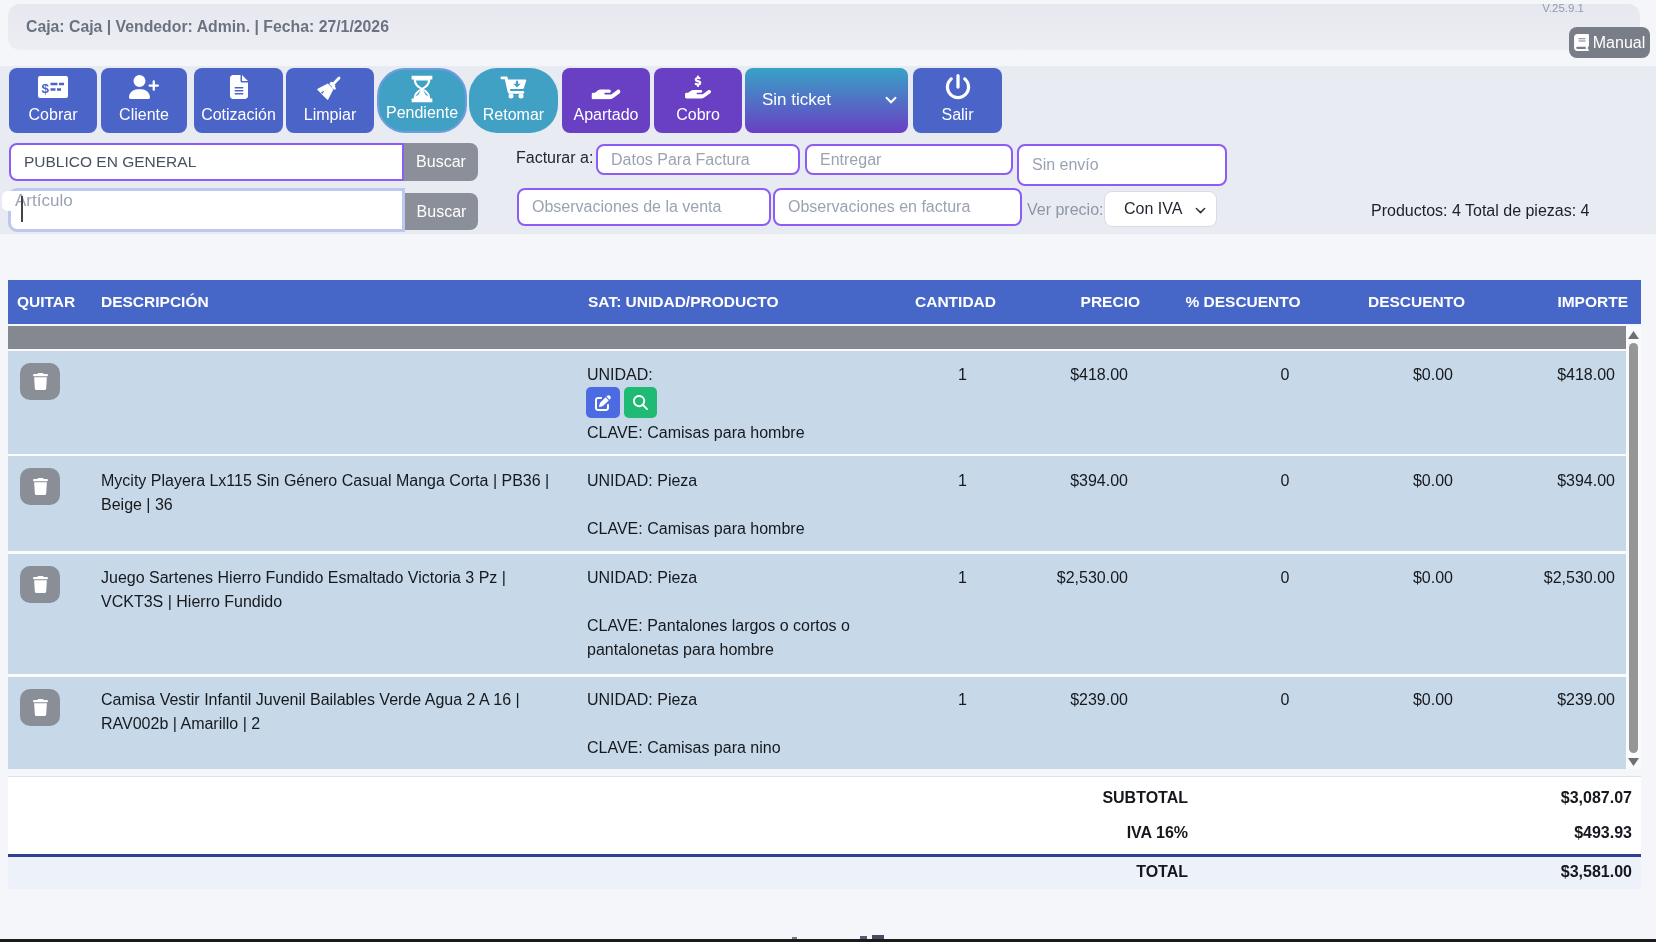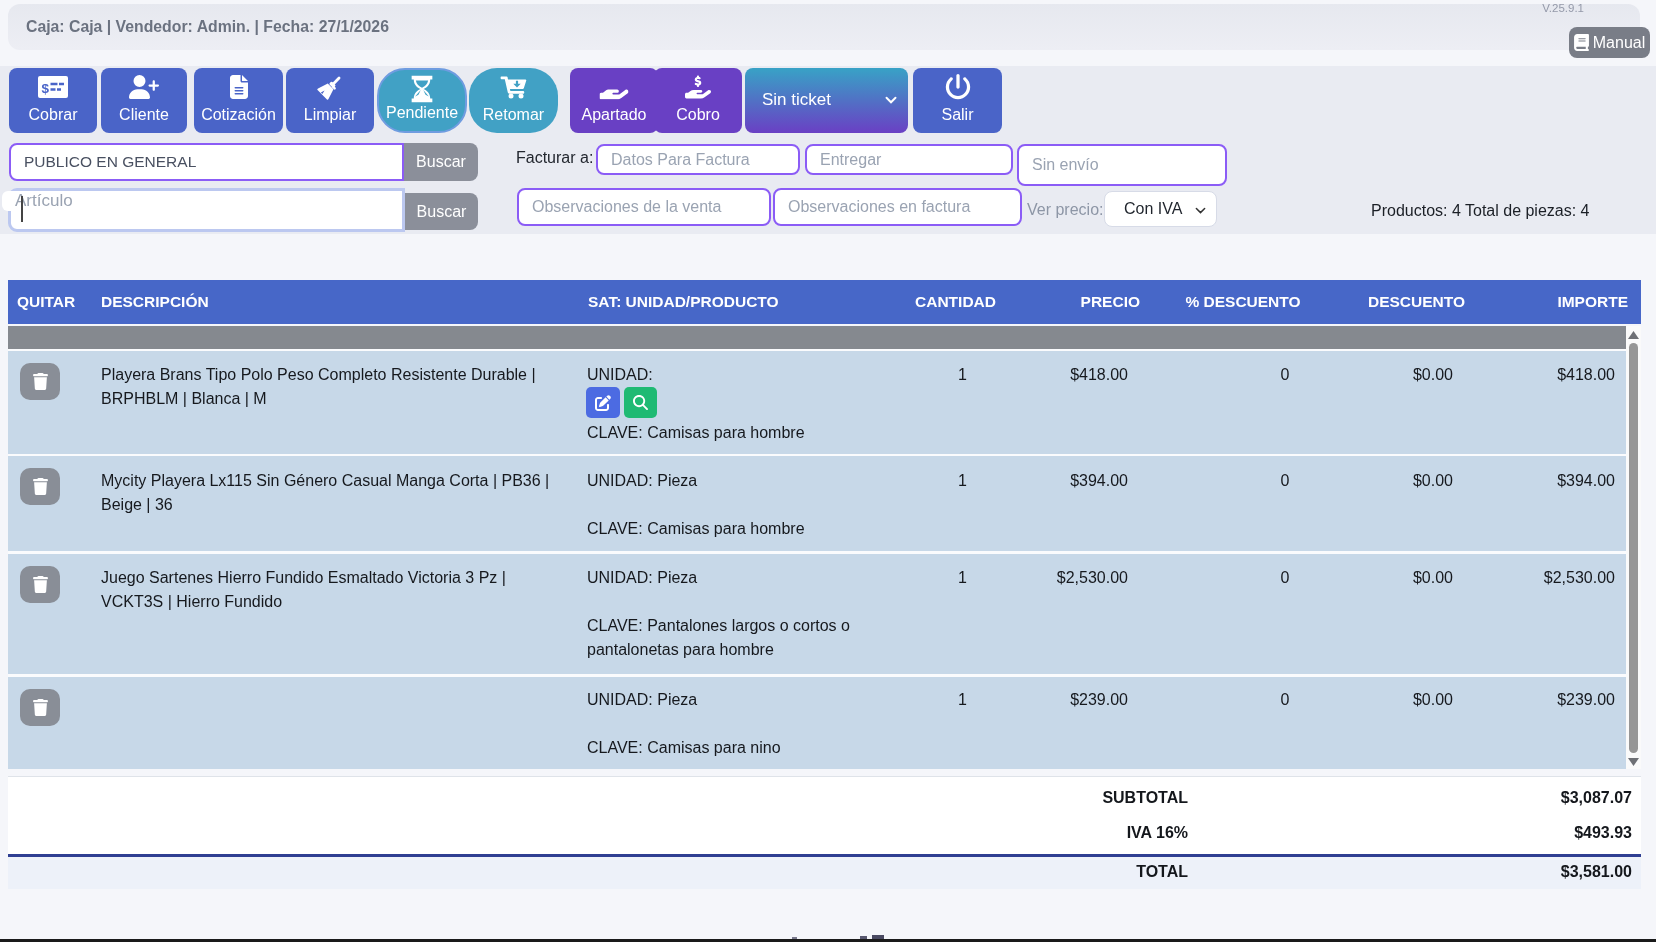--- a/index.html
+++ b/index.html
@@ -106,21 +106,21 @@
   </div>
   <div class="tbtn teal" style="left:469px;width:89px;">
     <svg width="27" height="24" viewBox="0 0 26 24">
       <path fill="#fff" d="M0.5 1.5 H5.6 a1 1 0 0 1 1 .8 L7 4.5 H24.2 a1 1 0 0 1 1 1.3 L22.9 13 a1.5 1.5 0 0 1 -1.5 1.1 H8.9 l.5 2 H22 a1.3 1.3 0 0 1 0 2.6 H8.3 a1.5 1.5 0 0 1 -1.5 -1.1 L3.8 4.2 H0.5 a1.3 1.3 0 0 1 0 -2.7 z"></path>
       <circle cx="10" cy="21" r="2.5" fill="#fff"></circle>
       <circle cx="20" cy="21" r="2.5" fill="#fff"></circle>
       <path fill="#41a1c5" d="M14.9 5.8 h2.2 v3 h2.6 L16 12.6 12.3 8.8 h2.6 z"></path>
     </svg>
     <span class="lb">Retomar</span>
   </div>
-  <div class="tbtn purple" style="left:562px;width:88px;margin-left:8px;">
+  <div class="tbtn purple" style="left:562px;width:88px;">
     <svg width="29" height="11" viewBox="0 302 576 210" style="top:26px;">
       <path fill="#fff" d="M568.2 336.3c13.1 17.8 9.3 42.8-8.5 55.9L433.1 485.5c-23.4 17.2-51.6 26.5-80.7 26.5H192 32c-17.7 0-32-14.3-32-32V416c0-17.7 14.3-32 32-32H68.8l44.9-36c22.7-18.2 50.9-28 80-28H272h16 64c17.7 0 32 14.3 32 32s-14.3 32-32 32H288 272c-8.8 0-16 7.2-16 16s7.2 16 16 16H392.6l119.7-88.2c17.8-13.1 42.8-9.3 55.9 8.5z"></path>
     </svg>
     <span class="lb">Apartado</span>
   </div>
   <div class="tbtn purple" style="left:654px;width:88px;">
     <svg width="26" height="26" viewBox="0 0 576 512">
       <path fill="#fff" d="M312 24V34.5c6.4 1.2 12.6 2.7 18.2 4.2c12.8 3.4 20.4 16.6 17 29.4s-16.6 20.4-29.4 17c-10.9-2.9-21.1-4.9-30.2-5c-7.3-.1-14.7 1.7-19.4 4.4c-2.1 1.3-3.1 2.4-3.5 3c-.3 .5-.7 1.2-.7 2.8c0 .3 0 .5 0 .6c.2 .2 .9 1.2 3.3 2.6c5.8 3.5 14.4 6.2 27.4 10.1l.9 .3c11.1 3.3 25.9 7.8 37.9 15.3c13.7 8.6 26.1 22.9 26.4 44.9c.3 22.5-11.4 38.9-26.7 48.5c-6.7 4.1-13.9 7-21.3 8.8V232c0 13.3-10.7 24-24 24s-24-10.7-24-24V220.6c-9.5-2.3-18.2-5.3-25.6-7.8c-2.1-.7-4.1-1.4-6-2c-12.6-4.2-19.4-17.8-15.2-30.4s17.8-19.4 30.4-15.2c2.6 .9 5 1.7 7.3 2.5c13.6 4.6 23.4 7.9 33.9 8.3c8 .3 15.1-1.6 19.2-4.1c1.9-1.2 2.8-2.2 3.2-2.9c.4-.6 .9-1.8 .8-4.1l0-.2c0-1 0-2.1-4-4.6c-5.7-3.6-14.3-6.4-27.1-10.3l-1.9-.6c-10.8-3.2-25-7.5-36.4-14.4c-13.5-8.1-26.5-22-26.6-44.1c-.1-22.9 12.9-38.6 27.7-47.4c6.4-3.8 13.3-6.4 20.2-8.2V24c0-13.3 10.7-24 24-24s24 10.7 24 24zM568.2 336.3c13.1 17.8 9.3 42.8-8.5 55.9L433.1 485.5c-23.4 17.2-51.6 26.5-80.7 26.5H192 32c-17.7 0-32-14.3-32-32V416c0-17.7 14.3-32 32-32H68.8l44.9-36c22.7-18.2 50.9-28 80-28H272h16 64c17.7 0 32 14.3 32 32s-14.3 32-32 32H288 272c-8.8 0-16 7.2-16 16s7.2 16 16 16H392.6l119.7-88.2c17.8-13.1 42.8-9.3 55.9 8.5z"></path>
     </svg>
     <span class="lb">Cobro</span>
@@ -173,21 +173,20 @@
   </div>
   <div class="abs" id="graystrip"></div>
   <div class="abs" style="left:8px;top:349px;width:1618px;height:420px;background:#fafbfd;"></div>
 
   <div class="row" style="top:351px;height:103px;">
     <div class="trash">
       <svg width="15" height="17" viewBox="0 0 448 512">
         <path fill="#fff" d="M135.2 17.7L128 32H32C14.3 32 0 46.3 0 64S14.3 96 32 96H416c17.7 0 32-14.3 32-32s-14.3-32-32-32H320l-7.2-14.3C307.4 6.8 296.3 0 284.2 0H163.8c-12.1 0-23.2 6.8-28.6 17.7zM416 128H32L53.2 467c1.6 25.3 22.6 45 47.9 45H346.9c25.3 0 46.3-19.7 47.9-45L416 128z"></path>
       </svg>
     </div>
-    <div class="cell" style="left:93px;top:12px;width:470px;">Playera Brans Tipo Polo Peso Completo Resistente Durable |<br>BRPHBLM | Blanca | M</div>
     <div class="cell" style="left:579px;top:12px;width:300px;">UNIDAD:</div>
     <div class="abs" style="left:578px;top:36px;width:34px;height:31px;background:#4c6be2;border-radius:5px;display:flex;align-items:center;justify-content:center;">
       <svg width="16" height="16" viewBox="0 0 512 512">
         <path fill="#fff" d="M471.6 21.7c-21.9-21.9-57.3-21.9-79.2 0L362.3 51.7l97.9 97.9 30.1-30.1c21.9-21.9 21.9-57.3 0-79.2L471.6 21.7zm-299.2 220c-6.1 6.1-10.8 13.6-13.5 21.9l-29.6 88.8c-2.9 8.6-.6 18.1 5.8 24.6s15.9 8.7 24.6 5.8l88.8-29.6c8.2-2.7 15.7-7.4 21.9-13.5L437.7 172.3 339.7 74.3 172.4 241.7zM96 64C43 64 0 107 0 160V416c0 53 43 96 96 96H352c53 0 96-43 96-96V320c0-17.7-14.3-32-32-32s-32 14.3-32 32v96c0 17.7-14.3 32-32 32H96c-17.7 0-32-14.3-32-32V160c0-17.7 14.3-32 32-32h96c17.7 0 32-14.3 32-32s-14.3-32-32-32H96z"></path>
       </svg>
     </div>
     <div class="abs" style="left:616px;top:36px;width:33px;height:31px;background:#1fba73;border-radius:5px;display:flex;align-items:center;justify-content:center;">
       <svg width="15" height="15" viewBox="0 0 512 512">
         <path fill="#fff" d="M416 208c0 45.9-14.9 88.3-40 122.7L502.6 457.4c12.5 12.5 12.5 32.8 0 45.3s-32.8 12.5-45.3 0L330.7 376c-34.4 25.2-76.8 40-122.7 40C93.1 416 0 322.9 0 208S93.1 0 208 0S416 93.1 416 208zM208 352a144 144 0 1 0 0-288 144 144 0 1 0 0 288z"></path>
       </svg>
@@ -228,20 +227,21 @@
     <div class="cell" style="left:1227px;top:12px;width:100px;text-align:center;">0</div>
     <div class="cell" style="left:1325px;top:12px;width:120px;text-align:right;">$0.00</div>
     <div class="cell" style="left:1487px;top:12px;width:120px;text-align:right;">$2,530.00</div>
   </div>
   <div class="row" style="top:677px;height:92px;">
     <div class="trash">
       <svg width="15" height="17" viewBox="0 0 448 512">
         <path fill="#fff" d="M135.2 17.7L128 32H32C14.3 32 0 46.3 0 64S14.3 96 32 96H416c17.7 0 32-14.3 32-32s-14.3-32-32-32H320l-7.2-14.3C307.4 6.8 296.3 0 284.2 0H163.8c-12.1 0-23.2 6.8-28.6 17.7zM416 128H32L53.2 467c1.6 25.3 22.6 45 47.9 45H346.9c25.3 0 46.3-19.7 47.9-45L416 128z"></path>
       </svg>
     </div>
+    <div class="cell" style="left:93px;top:11px;width:470px;">Camisa Vestir Infantil Juvenil Bailables Verde Agua 2 A 16 |<br>RAV002b | Amarillo | 2</div>
     <div class="cell" style="left:579px;top:11px;width:300px;">UNIDAD: Pieza</div>
     <div class="cell" style="left:579px;top:59px;width:350px;">CLAVE: Camisas para nino</div>
     <div class="cell" style="left:897px;top:11px;width:115px;text-align:center;">1</div>
     <div class="cell" style="left:1000px;top:11px;width:120px;text-align:right;">$239.00</div>
     <div class="cell" style="left:1227px;top:11px;width:100px;text-align:center;">0</div>
     <div class="cell" style="left:1325px;top:11px;width:120px;text-align:right;">$0.00</div>
     <div class="cell" style="left:1487px;top:11px;width:120px;text-align:right;">$239.00</div>
   </div>
 
   <div class="abs" style="left:1626px;top:326px;width:15px;height:443px;background:#fafafa;">

